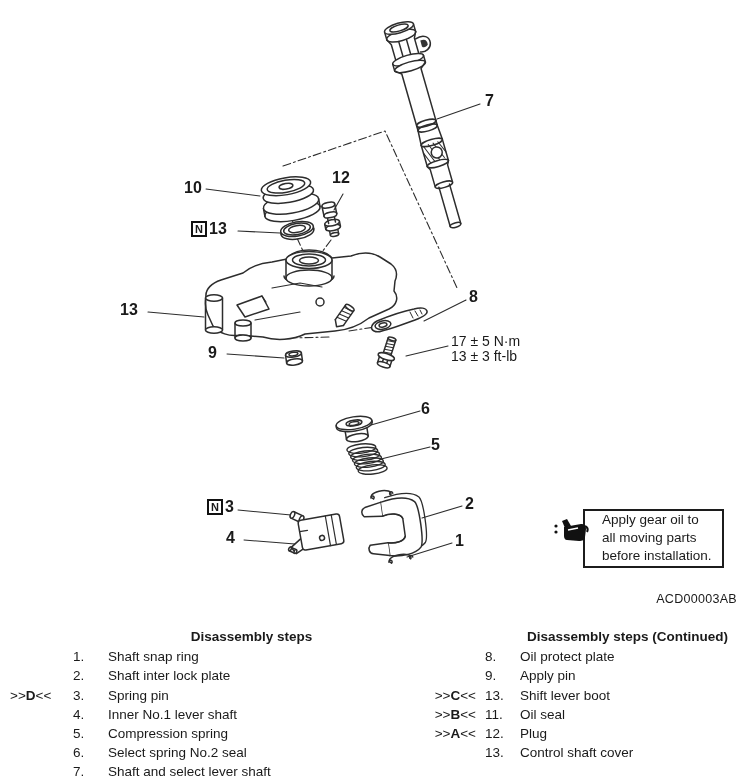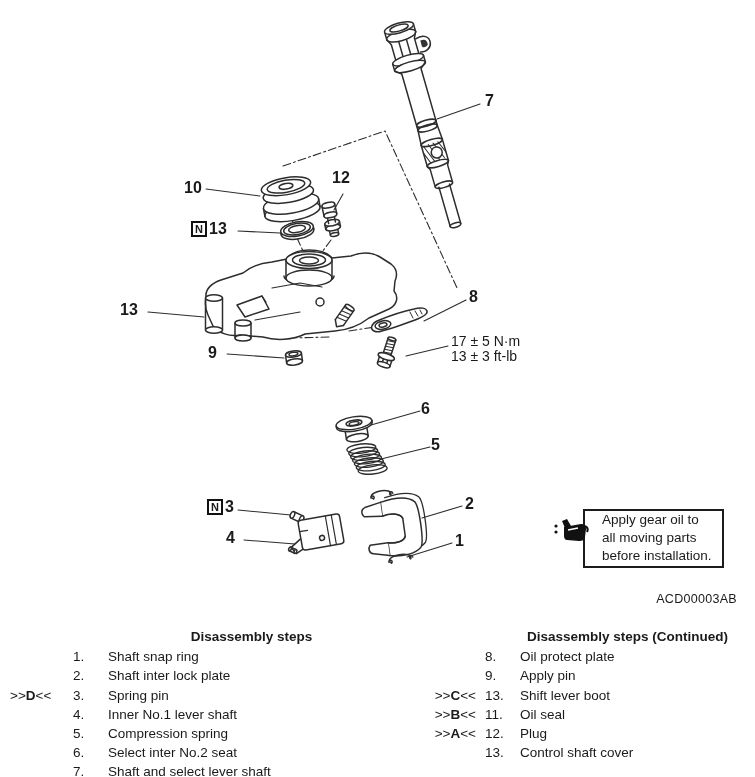--- a/index.html
+++ b/index.html
@@ -303,21 +303,21 @@
       <span class="c-lbl">Inner No.1 lever shaft</span>
     </div>
     <div class="row">
       <span class="c-mk"><span class="mk-pre"></span><span class="mk-ltr"></span><span class="mk-suf"></span></span>
       <span class="c-num">5.</span>
       <span class="c-lbl">Compression spring</span>
     </div>
     <div class="row">
       <span class="c-mk"><span class="mk-pre"></span><span class="mk-ltr"></span><span class="mk-suf"></span></span>
       <span class="c-num">6.</span>
-      <span class="c-lbl">Select inter No.2 seat</span>
+      <span class="c-lbl">Select spring No.2 seal</span>
     </div>
     <div class="row">
       <span class="c-mk"><span class="mk-pre"></span><span class="mk-ltr"></span><span class="mk-suf"></span></span>
       <span class="c-num">7.</span>
       <span class="c-lbl">Shaft and select lever shaft</span>
     </div>
   </div>
 
   <div class="steps steps-r">
     <div class="title">Disassembly steps (Continued)</div>

